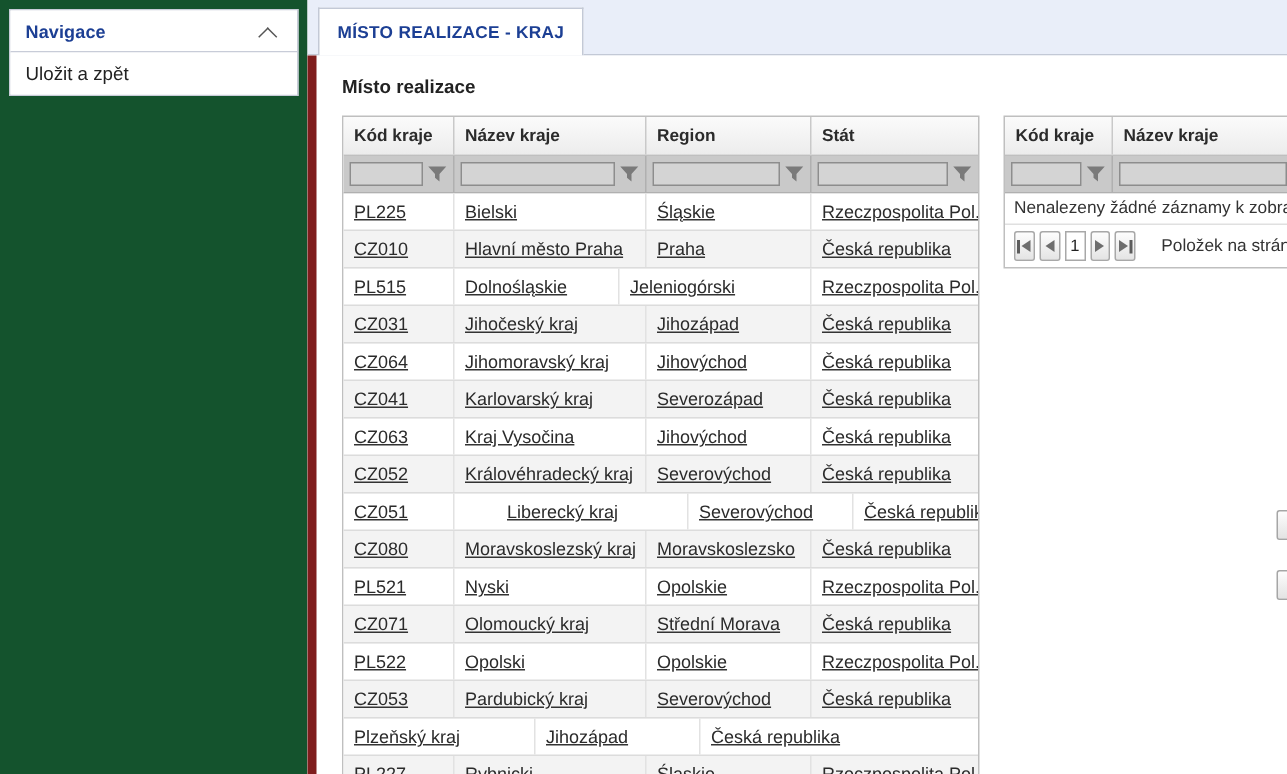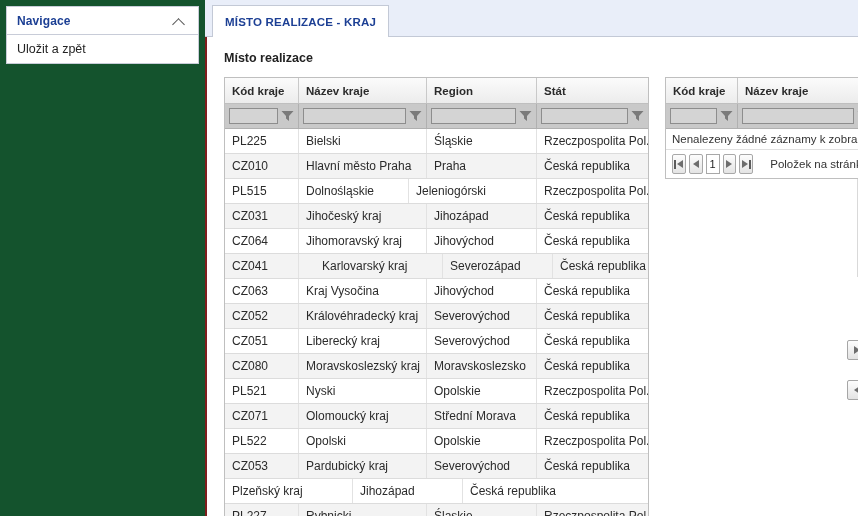--- a/index.html
+++ b/index.html
@@ -94,21 +94,21 @@
     letter-spacing: 0.2px;
     cursor: pointer;
   }
 
   
   .content {
     position: absolute;
     left: 205px; top: 37px;
     width: 653px; height: 479px;
     background: #ffffff;
-    border-left: 2px solid #7f1d1d;
+    border-left: 6px solid #7f1d1d;
   }
   .section-title {
     position: absolute;
     left: 17px; top: 14px;
     font-size: 12.5px;
     font-weight: bold;
     color: #222222;
   }
 
   
@@ -160,21 +160,21 @@
   }
   .funnel {
     width: 13px; height: 16px;
     flex: 0 0 13px;
     position: relative;
     cursor: pointer;
   }
   .funnel svg { position: absolute; left: 0; top: 2px; }
 
   .grid-body { background: #ffffff; }
-  .row { display: flex; border-bottom: 1px solid #dcdcdc; }
+  .row { display: flex; border-bottom: 1px solid #dcdcdc; text-decoration: underline; }
   .row.alt { background: #f3f3f3; }
   .row .td {
     height: 24px;
     display: flex;
     align-items: center;
     padding: 0 7px;
     border-right: 1px solid #e2e2e2;
     overflow: hidden;
     white-space: nowrap;
     font-size: 12px;
@@ -368,39 +368,39 @@
             <div class="td" style="width: 111px; flex: 0 0 111px;">Česká republika</div>
           </div>
           <div class="row">
             <div class="td" style="width: 74px; flex: 0 0 74px;">CZ064</div>
             <div class="td" style="width: 128px; flex: 0 0 128px;">Jihomoravský kraj</div>
             <div class="td" style="width: 110px; flex: 0 0 110px;">Jihovýchod</div>
             <div class="td" style="width: 111px; flex: 0 0 111px;">Česká republika</div>
           </div>
           <div class="row alt">
             <div class="td" style="width: 74px; flex: 0 0 74px;">CZ041</div>
-            <div class="td" style="width: 128px; flex: 0 0 128px; margin-left: 16px;">Karlovarský kraj</div>
+            <div class="td" style="width: 128px; flex: 0 0 128px;">Karlovarský kraj</div>
             <div class="td" style="width: 110px; flex: 0 0 110px;">Severozápad</div>
             <div class="td" style="width: 111px; flex: 0 0 111px;">Česká republika</div>
           </div>
           <div class="row">
             <div class="td" style="width: 74px; flex: 0 0 74px;">CZ063</div>
             <div class="td" style="width: 128px; flex: 0 0 128px;">Kraj Vysočina</div>
             <div class="td" style="width: 110px; flex: 0 0 110px;">Jihovýchod</div>
             <div class="td" style="width: 111px; flex: 0 0 111px;">Česká republika</div>
           </div>
           <div class="row alt">
             <div class="td" style="width: 74px; flex: 0 0 74px;">CZ052</div>
             <div class="td" style="width: 128px; flex: 0 0 128px;">Královéhradecký kraj</div>
             <div class="td" style="width: 110px; flex: 0 0 110px;">Severovýchod</div>
             <div class="td" style="width: 111px; flex: 0 0 111px;">Česká republika</div>
           </div>
           <div class="row">
             <div class="td" style="width: 74px; flex: 0 0 74px;">CZ051</div>
-            <div class="td" style="width: 128px; flex: 0 0 128px;">Liberecký kraj</div>
+            <div class="td" style="width: 128px; flex: 0 0 128px; margin-left: 28px;">Liberecký kraj</div>
             <div class="td" style="width: 110px; flex: 0 0 110px;">Severovýchod</div>
             <div class="td" style="width: 111px; flex: 0 0 111px;">Česká republika</div>
           </div>
           <div class="row alt">
             <div class="td" style="width: 74px; flex: 0 0 74px;">CZ080</div>
             <div class="td" style="width: 128px; flex: 0 0 128px;">Moravskoslezský kraj</div>
             <div class="td" style="width: 110px; flex: 0 0 110px;">Moravskoslezsko</div>
             <div class="td" style="width: 111px; flex: 0 0 111px;">Česká republika</div>
           </div>
           <div class="row">

